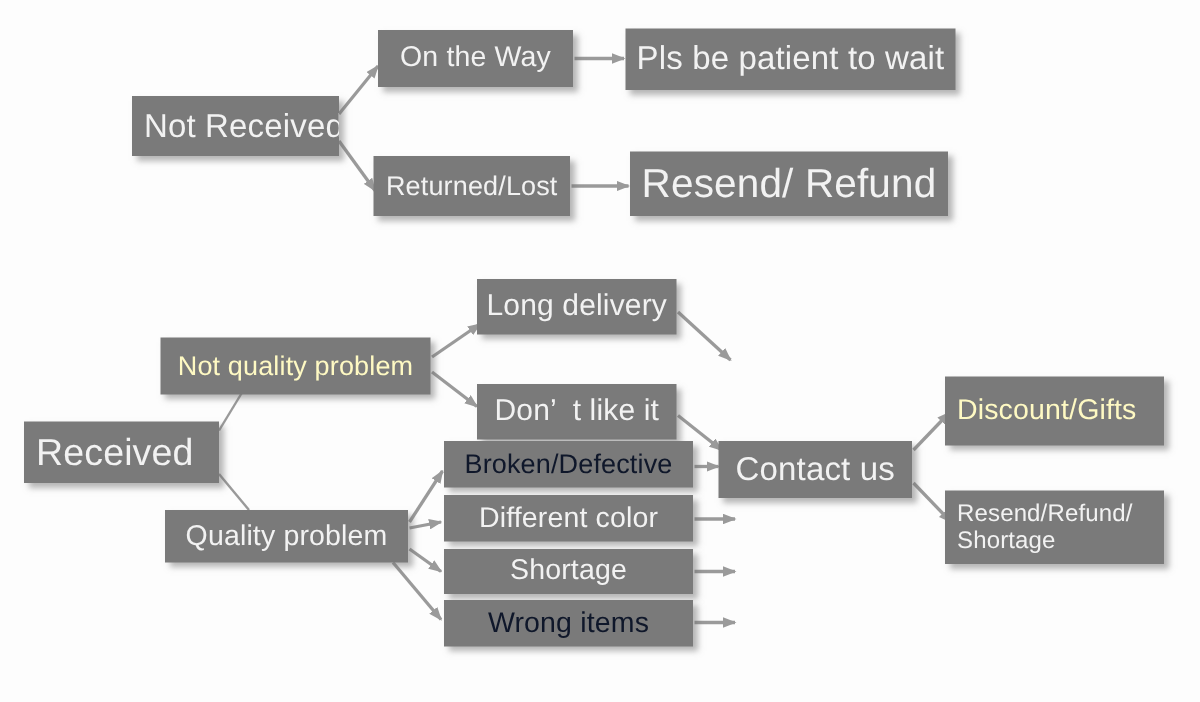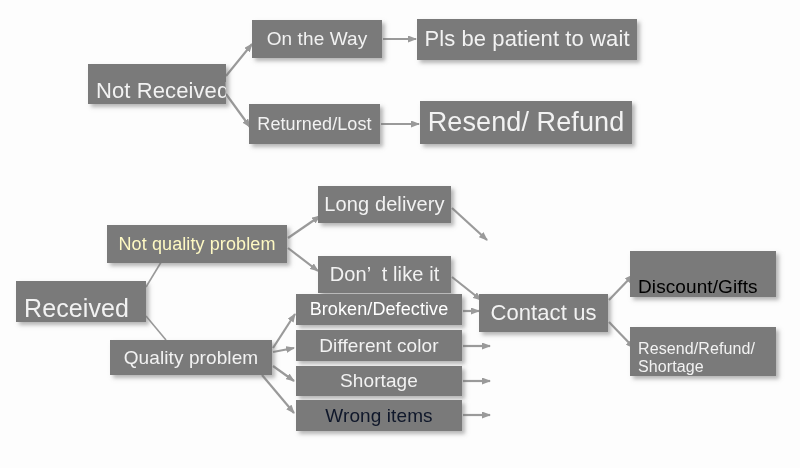--- a/index.html
+++ b/index.html
@@ -35,21 +35,20 @@
     line-height: 1.12;
     letter-spacing: 0.1px;
     box-shadow: 3px 3px 4px rgba(110,110,110,0.50);
     white-space: pre;
     overflow: hidden;
   }
   .node.left-align {
     justify-content: flex-start;
     text-align: left;
     padding-left: 8px;
-    align-items: flex-end;
   }
 </style>
 </head>
 <body>
 
 <div id="canvas">
 
   <svg class="edges" viewBox="0 0 800 468" width="800" height="468">
     <defs>
       <marker id="arrowhead" markerWidth="9" markerHeight="7" refX="8" refY="3.5" orient="auto" markerUnits="userSpaceOnUse">
@@ -84,23 +83,23 @@
       <div class="node left-align" style="left: 88px; top: 64px; width: 138px; height: 40px; font-size: 22px; background: rgb(122, 122, 122); color: rgb(242, 242, 242);"><span>Not Received</span></div>
       <div class="node" style="left: 252px; top: 20px; width: 130px; height: 38px; font-size: 19px; background: rgb(122, 122, 122); color: rgb(242, 242, 242);"><span>On the Way</span></div>
       <div class="node" style="left: 417px; top: 19px; width: 220px; height: 41px; font-size: 22px; background: rgb(122, 122, 122); color: rgb(242, 242, 242);"><span>Pls be patient to wait</span></div>
       <div class="node" style="left: 249px; top: 104px; width: 131px; height: 40px; font-size: 18px; background: rgb(122, 122, 122); color: rgb(242, 242, 242);"><span>Returned/Lost</span></div>
       <div class="node" style="left: 420px; top: 101px; width: 212px; height: 43px; font-size: 27px; background: rgb(122, 122, 122); color: rgb(242, 242, 242);"><span>Resend/ Refund</span></div>
       <div class="node left-align" style="left: 16px; top: 281px; width: 130px; height: 41px; font-size: 25px; background: rgb(122, 122, 122); color: rgb(242, 242, 242);"><span>Received</span></div>
       <div class="node" style="left: 107px; top: 225px; width: 180px; height: 38px; font-size: 18px; background: rgb(122, 122, 122); color: #fef9c3;"><span>Not quality problem</span></div>
       <div class="node" style="left: 110px; top: 340px; width: 162px; height: 35px; font-size: 19px; background: rgb(122, 122, 122); color: rgb(242, 242, 242);"><span>Quality problem</span></div>
       <div class="node" style="left: 318px; top: 186px; width: 133px; height: 37px; font-size: 20px; background: rgb(122, 122, 122); color: rgb(242, 242, 242);"><span>Long delivery</span></div>
       <div class="node" style="left: 318px; top: 256px; width: 133px; height: 37px; font-size: 20px; background: rgb(122, 122, 122); color: rgb(242, 242, 242);"><span>Don’  t like it</span></div>
-      <div class="node" style="left: 296px; top: 294px; width: 166px; height: 31px; font-size: 18px; background: rgb(122, 122, 122); color: #ffffff;"><span>Broken/Defective</span></div>
+      <div class="node" style="left: 296px; top: 294px; width: 166px; height: 31px; font-size: 18px; background: rgb(122, 122, 122); color: #0f172a;"><span>Broken/Defective</span></div>
       <div class="node" style="left: 296px; top: 330px; width: 166px; height: 31px; font-size: 19px; background: rgb(122, 122, 122); color: rgb(242, 242, 242);"><span>Different color</span></div>
       <div class="node" style="left: 296px; top: 366px; width: 166px; height: 30px; font-size: 19px; background: rgb(122, 122, 122); color: rgb(242, 242, 242);"><span>Shortage</span></div>
       <div class="node" style="left: 296px; top: 400px; width: 166px; height: 31px; font-size: 19px; background: rgb(122, 122, 122); color: #0f172a;"><span>Wrong items</span></div>
       <div class="node" style="left: 479px; top: 294px; width: 129px; height: 38px; font-size: 22px; background: rgb(122, 122, 122); color: rgb(242, 242, 242);"><span>Contact us</span></div>
-      <div class="node left-align" style="left: 630px; top: 251px; width: 146px; height: 46px; font-size: 19px; background: rgb(122, 122, 122); color: #000000;"><span>Discount/Gifts</span></div>
+      <div class="node left-align" style="left: 630px; top: 251px; width: 146px; height: 46px; font-size: 19px; background: rgb(122, 122, 122); color: #fef9c3;"><span>Discount/Gifts</span></div>
       <div class="node left-align" style="left: 630px; top: 327px; width: 146px; height: 49px; font-size: 16px; background: rgb(122, 122, 122); color: rgb(242, 242, 242);"><span>Resend/Refund/
 Shortage</span></div>
     </div>
 
 </div>
 
 </body></html>

